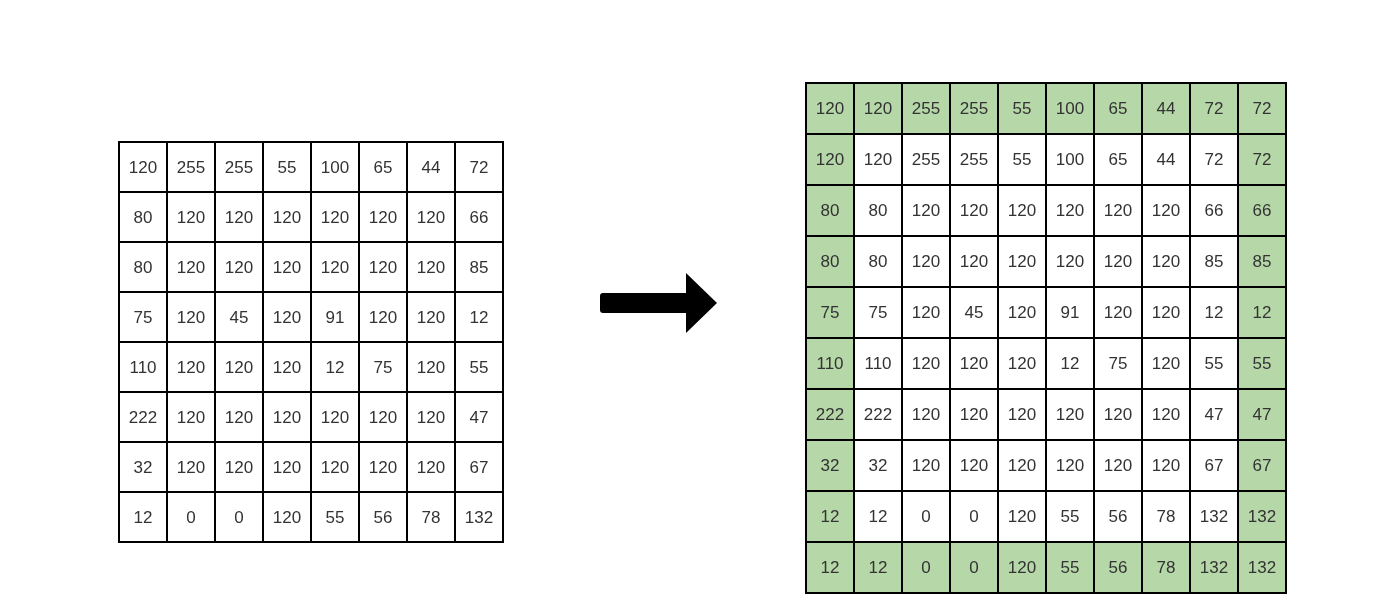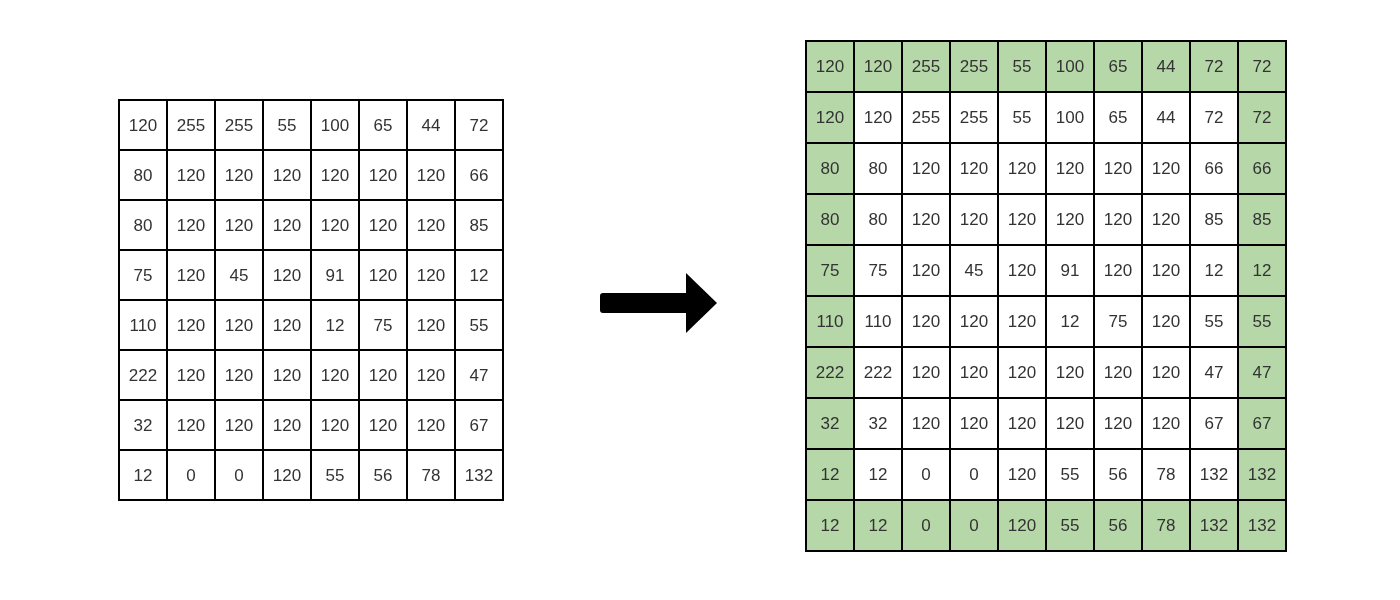--- a/index.html
+++ b/index.html
@@ -13,20 +13,21 @@
     width: 1400px;
     height: 600px;
     background: #ffffff;
     overflow: hidden;
   }
   .matrix {
     position: absolute;
     display: grid;
     border: 1px solid #000000;
     background: #000000;
+    margin-top: 42px;
   }
   .matrix .cell {
     box-sizing: border-box;
     border: 1px solid #000000;
     background: #ffffff;
     display: flex;
     align-items: center;
     justify-content: center;
     font-size: 17px;
     color: #333333;

